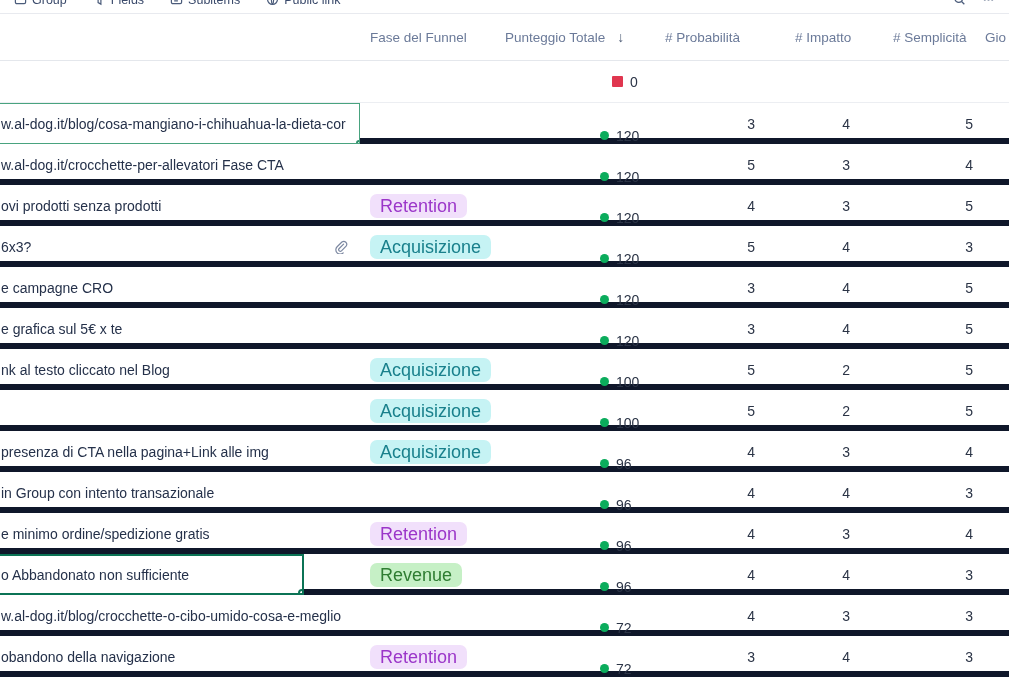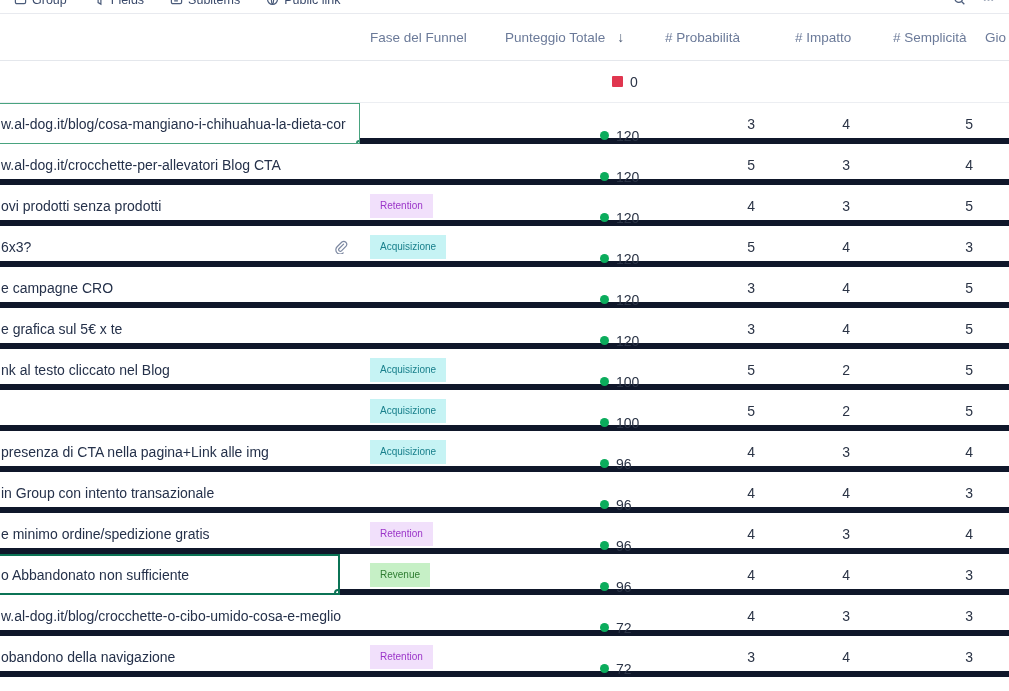--- a/index.html
+++ b/index.html
@@ -205,22 +205,22 @@
     top: 0;
     height: 41px;
     display: flex;
     align-items: center;
   }
   .badge {
     display: inline-flex;
     align-items: center;
     height: 24px;
     padding: 0 10px;
-    border-radius: 0;
-    font-size: 10px;
+    border-radius: 7px;
+    font-size: 18px;
     line-height: 1;
     white-space: nowrap;
   }
   .badge.retention   { background: #f1e0fb; color: #9b36c9; }
   .badge.acquisizione{ background: #c6f3f4; color: #19808c; }
   .badge.revenue     { background: #c6f0c6; color: #2f7d32; }
 
   
   .c-score {
     position: absolute;
@@ -351,21 +351,21 @@
         <div class="c-score" style="left: 600px;">
           <span class="dot"></span>
           <span class="score-val">120</span>
         </div>
         <div class="c-num" style="left: 665px; width: 90px;">3</div>
         <div class="c-num" style="left: 760px; width: 90px;">4</div>
         <div class="c-num" style="left: 883px; width: 90px;">5</div>
       </div>
       <div class="row">
         <div class="c-title" style="width: 360px;">
-          <span class="title-txt">w.al-dog.it/crocchette-per-allevatori Blog CTA</span>
+          <span class="title-txt">w.al-dog.it/crocchette-per-allevatori Fase CTA</span>
         </div>
         <div class="c-score" style="left: 600px;">
           <span class="dot"></span>
           <span class="score-val">120</span>
         </div>
         <div class="c-num" style="left: 665px; width: 90px;">5</div>
         <div class="c-num" style="left: 760px; width: 90px;">3</div>
         <div class="c-num" style="left: 883px; width: 90px;">4</div>
       </div>
       <div class="row">
@@ -490,21 +490,21 @@
         </div>
         <div class="c-score" style="left: 600px;">
           <span class="dot"></span>
           <span class="score-val">96</span>
         </div>
         <div class="c-num" style="left: 665px; width: 90px;">4</div>
         <div class="c-num" style="left: 760px; width: 90px;">3</div>
         <div class="c-num" style="left: 883px; width: 90px;">4</div>
       </div>
       <div class="row">
-        <div class="c-title sel-strong" style="width: 340px;">
+        <div class="c-title sel-strong" style="width: 304px;">
           <span class="title-txt">o Abbandonato non sufficiente</span>
           <span class="sel-handle"></span>
         </div>
         <div class="c-funnel" style="left: 370px;">
           <span class="badge revenue">Revenue</span>
         </div>
         <div class="c-score" style="left: 600px;">
           <span class="dot"></span>
           <span class="score-val">96</span>
         </div>

